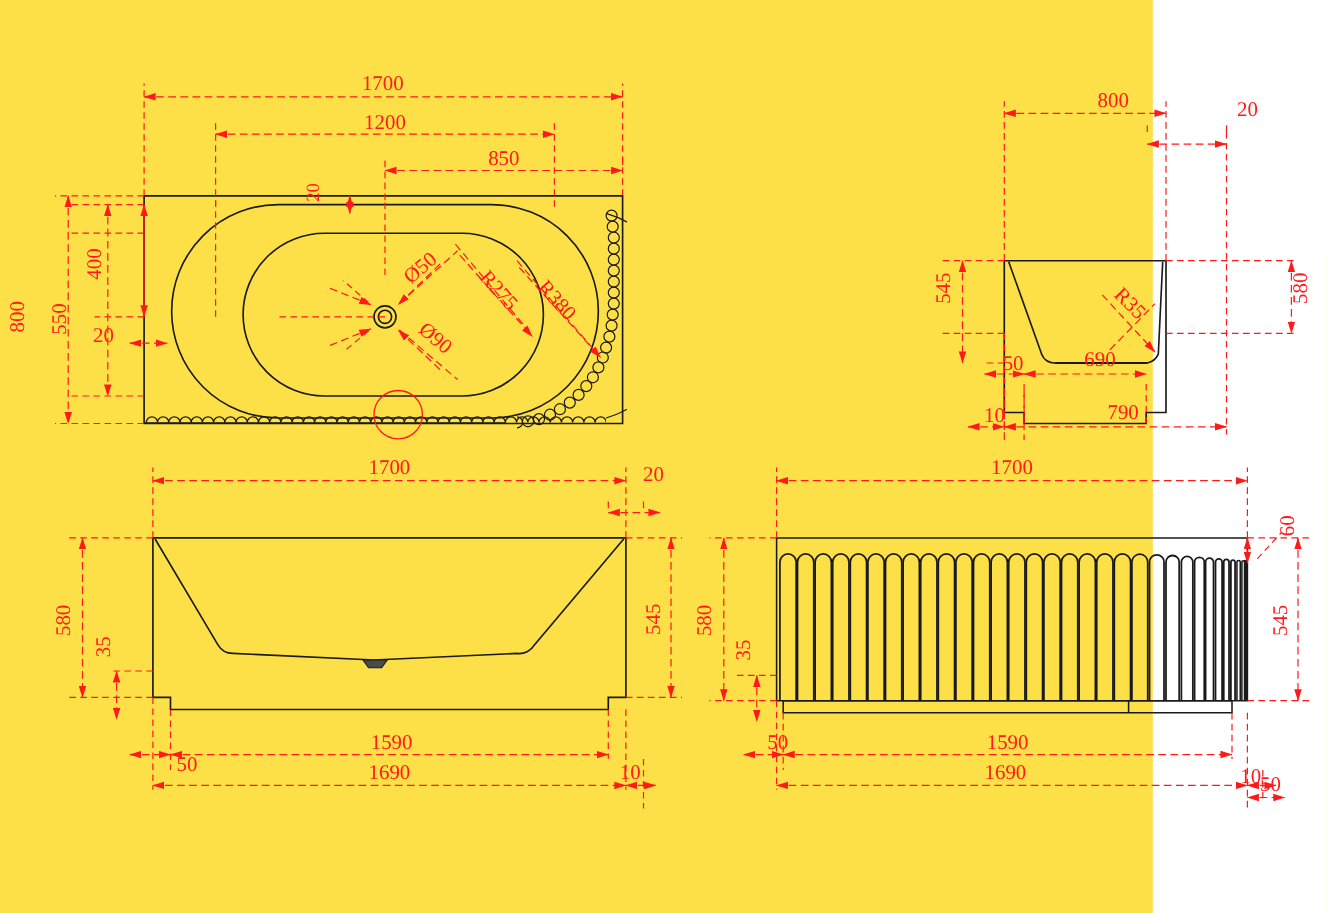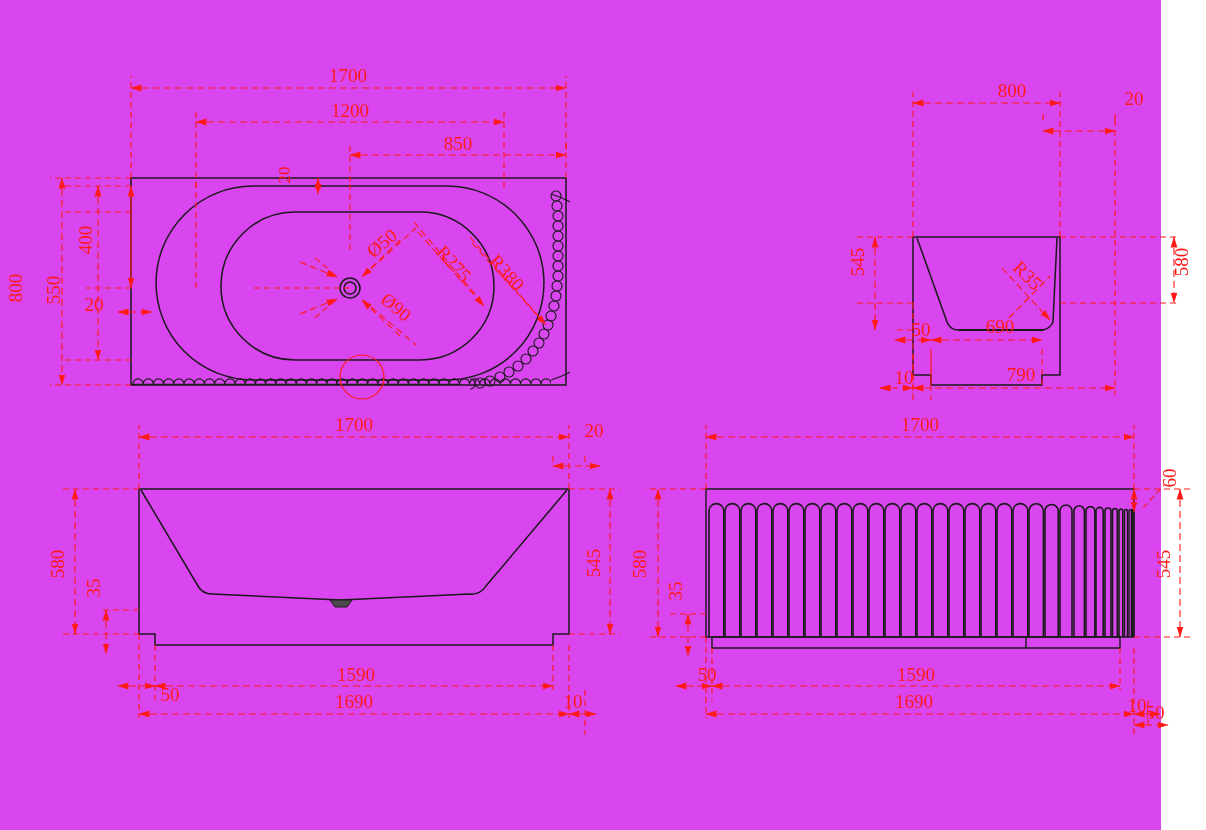--- a/index.html
+++ b/index.html
@@ -1,19 +1,19 @@
 <!DOCTYPE html>
 <html><head>
 <meta charset="utf-8">
 <title>Bathtub Technical Drawing</title>
 <style>
   html,body{margin:0;padding:0;background:#ffffff;}
   body{width:1206px;height:830px;overflow:hidden;
        font-family:"Liberation Serif", serif;}
-  #sheet{position:relative;width:1161px;height:830px;background:#d946ef;}
+  #sheet{position:relative;width:1048px;height:830px;background:#fde047;}
   svg.layer{position:absolute;left:0;top:0;width:1206px;height:830px;}
   .dimtext{font-family:"Liberation Serif", serif; fill:#ff1a1a; font-size:19px;}
   .dimtext.small{font-size:17px;}
 </style>
 </head>
 <body>
 
 <div id="sheet">
 
   <svg class="layer" viewBox="0 0 1206 830">

